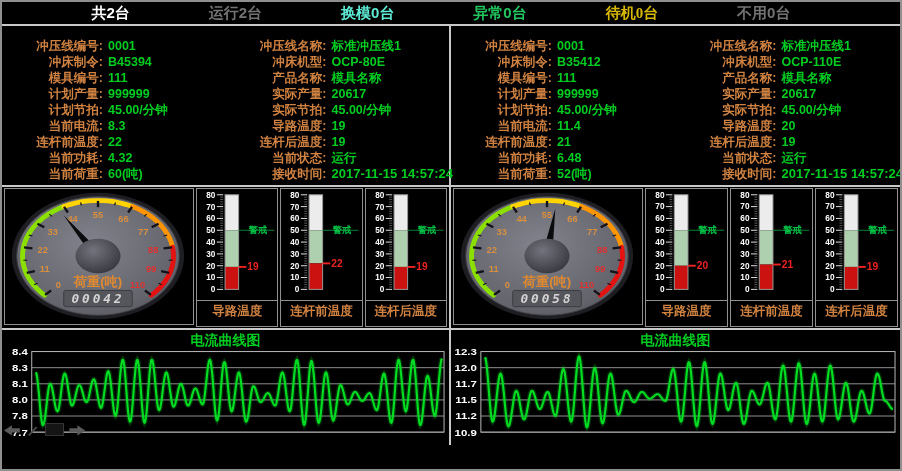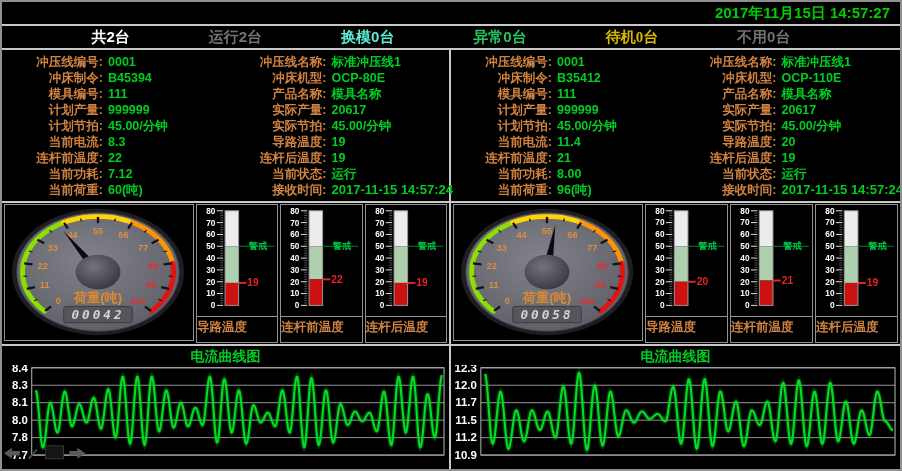--- a/index.html
+++ b/index.html
@@ -9,45 +9,42 @@
   
   .topbar{height:22px;border-bottom:2px solid #c8c8c8;text-align:right;
     padding-right:10px;line-height:22px;font-size:15px;font-weight:bold;color:#00cc00;}
   
   .statusbar{height:22px;border-bottom:2px solid #c8c8c8;display:flex;align-items:center;
     justify-content:space-around;padding:0 70px 0 50px;font-size:15px;font-weight:bold;}
   
   .panels{display:flex;height:419px;}
   .machine{width:50%;display:flex;flex-direction:column;box-sizing:border-box;}
   .machine:first-child{border-right:2px solid #c8c8c8;}
-  .info{height:147px;border-bottom:2px solid #c8c8c8;display:flex;padding-top:4px;box-sizing:content-box;}
+  .info{height:147px;border-bottom:2px solid #c8c8c8;display:flex;padding-top:12px;box-sizing:content-box;}
   .info-col{width:50%;display:flex;flex-direction:column;}
   .info-row{display:flex;height:16px;line-height:16px;font-size:12.5px;font-weight:bold;white-space:nowrap;}
   .info-label{width:101px;text-align:right;color:#cf8242;flex:none;}
   .info-value{margin-left:5px;color:#00cc22;}
   .info-value.sm{font-size:13px;}
   .gaugerow{height:139px;border-bottom:2px solid #c8c8c8;display:flex;gap:2px;padding:1px 2px;box-sizing:content-box;}
   .gaugebox{width:188px;height:135px;border:1px solid #909090;flex:none;}
   .gaugebox svg{width:186px;height:133px;display:block;}
   .thermos{flex:1;display:flex;gap:2px;}
   .thermo{flex:1;border:1px solid #909090;display:flex;flex-direction:column;min-width:0;}
   .thermo svg{width:100%;height:111px;display:block;}
   .thermo-label{flex:1;border-top:1px solid #909090;color:#cf8242;font-weight:bold;
-    font-size:12.5px;line-height:21px;white-space:nowrap;overflow:hidden;}
+    font-size:12.5px;text-align:center;line-height:21px;white-space:nowrap;overflow:hidden;}
   .chartsec{flex:1;display:flex;flex-direction:column;padding-top:2px;min-height:0;}
   .chart-title{text-align:center;color:#00cc22;font-weight:bold;font-size:14px;height:17px;line-height:17px;}
   .chart-svg{width:100%;flex:1;display:block;}
 </style>
 </head>
 <body>
 
 <div class="screen">
-  <div class="topbar">
-    <span>2017年11月15日  14:57:27</span>
-  </div>
   <div class="statusbar" id="statusbar">
       <span style="color: rgb(255, 255, 255);">共2台</span>
       <span style="color: #737373;">运行2台</span>
       <span style="color: #5eead4;">换模0台</span>
       <span style="color: #22c55e;">异常0台</span>
       <span style="color: rgb(214, 184, 0); font-family: Liberation Serif, serif;">待机0台</span>
       <span style="color: #737373;">不用0台</span>
     </div>
   <div class="panels" id="panels">
   <section class="machine">
@@ -76,21 +73,21 @@
             <div class="info-row">
               <span class="info-label">当前电流:</span>
               <span class="info-value">8.3</span>
             </div>
             <div class="info-row">
               <span class="info-label">连杆前温度:</span>
               <span class="info-value">22</span>
             </div>
             <div class="info-row">
               <span class="info-label">当前功耗:</span>
-              <span class="info-value">7.12</span>
+              <span class="info-value">4.32</span>
             </div>
             <div class="info-row">
               <span class="info-label">当前荷重:</span>
               <span class="info-value">60(吨)</span>
             </div>
           </div>
       <div class="info-col">
             <div class="info-row">
               <span class="info-label">冲压线名称:</span>
               <span class="info-value">标准冲压线1</span>
@@ -432,25 +429,25 @@
             <div class="info-row">
               <span class="info-label">当前电流:</span>
               <span class="info-value">11.4</span>
             </div>
             <div class="info-row">
               <span class="info-label">连杆前温度:</span>
               <span class="info-value">21</span>
             </div>
             <div class="info-row">
               <span class="info-label">当前功耗:</span>
-              <span class="info-value">8.00</span>
+              <span class="info-value">6.48</span>
             </div>
             <div class="info-row">
               <span class="info-label">当前荷重:</span>
-              <span class="info-value">96(吨)</span>
+              <span class="info-value">52(吨)</span>
             </div>
           </div>
       <div class="info-col">
             <div class="info-row">
               <span class="info-label">冲压线名称:</span>
               <span class="info-value">标准冲压线1</span>
             </div>
             <div class="info-row">
               <span class="info-label">冲床机型:</span>
               <span class="info-value">OCP-110E</span>

